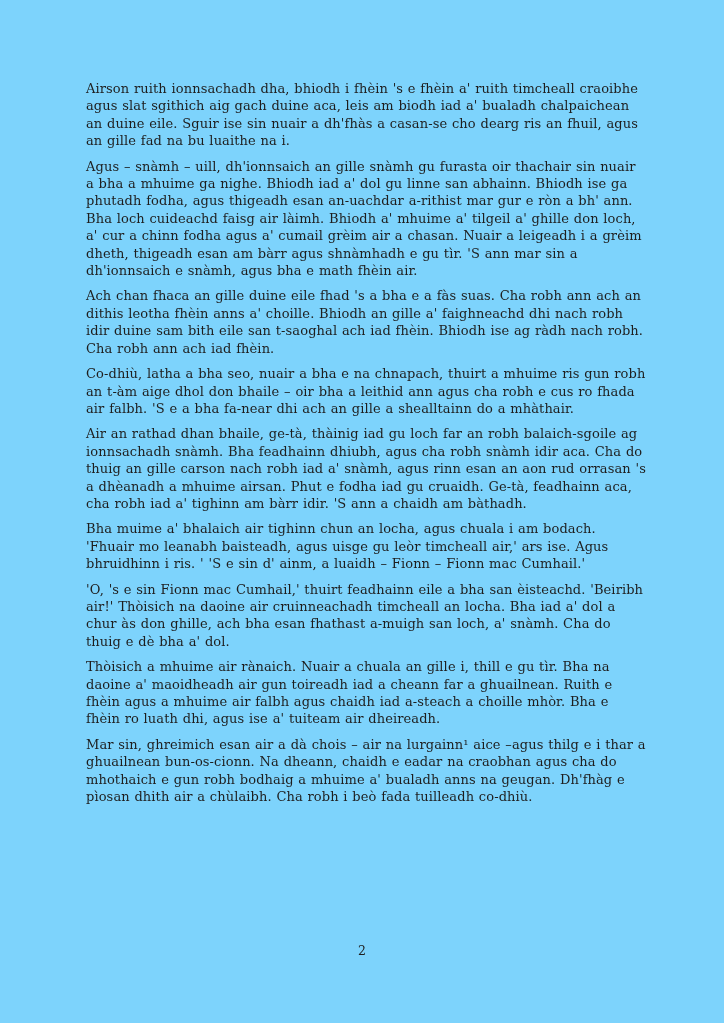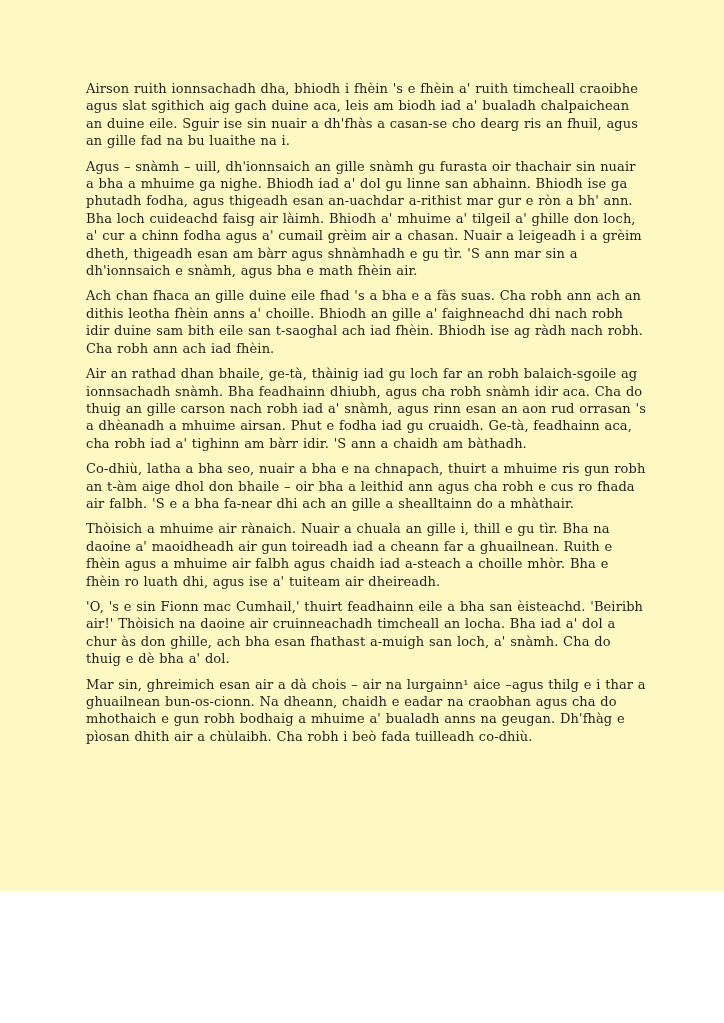--- a/index.html
+++ b/index.html
@@ -3,22 +3,22 @@
 <meta charset="utf-8">
 <style>
   html, body {
     margin: 0;
     padding: 0;
     background: #ffffff;
   }
   .page {
     position: relative;
     width: 724px;
-    height: 891px;
-    background: #fef9c3;
+    height: 1023px;
+    background: #7dd3fc;
     overflow: hidden;
     font-family: "DejaVu Serif", "Liberation Serif", serif;
     color: #1e1e1e;
   }
   .text-block {
     position: absolute;
     left: 86px;
     top: 80px;
     width: 560px;
   }
@@ -41,20 +41,21 @@
   }
 </style>
 </head>
 <body>
 
 <div class="page">
   <div class="text-block">
     <p>Airson ruith ionnsachadh dha, bhiodh i fhèin 's e fhèin a' ruith timcheall craoibhe agus slat sgithich aig gach duine aca, leis am biodh iad a' bualadh chalpaichean an duine eile. Sguir ise sin nuair a dh'fhàs a casan-se cho dearg ris an fhuil, agus an gille fad na bu luaithe na i.</p>
     <p>Agus – snàmh – uill, dh'ionnsaich an gille snàmh gu furasta oir thachair sin nuair a bha a mhuime ga nighe. Bhiodh iad a' dol gu linne san abhainn. Bhiodh ise ga phutadh fodha, agus thigeadh esan an-uachdar a-rithist mar gur e ròn a bh' ann. Bha loch cuideachd faisg air làimh. Bhiodh a' mhuime a' tilgeil a' ghille don loch, a' cur a chinn fodha agus a' cumail grèim air a chasan. Nuair a leigeadh i a grèim dheth, thigeadh esan am bàrr agus shnàmhadh e gu tìr. 'S ann mar sin a dh'ionnsaich e snàmh, agus bha e math fhèin air.</p>
     <p>Ach chan fhaca an gille duine eile fhad 's a bha e a fàs suas. Cha robh ann ach an dithis leotha fhèin anns a' choille. Bhiodh an gille a' faighneachd dhi nach robh idir duine sam bith eile san t-saoghal ach iad fhèin. Bhiodh ise ag ràdh nach robh. Cha robh ann ach iad fhèin.</p>
+    <p>Co-dhiù, latha a bha seo, nuair a bha e na chnapach, thuirt a mhuime ris gun robh an t-àm aige dhol don bhaile – oir bha a leithid ann agus cha robh e cus ro fhada air falbh. 'S e a bha fa-near dhi ach an gille a shealltainn do a mhàthair.</p>
     <p>Air an rathad dhan bhaile, ge-tà, thàinig iad gu loch far an robh balaich-sgoile ag ionnsachadh snàmh. Bha feadhainn dhiubh, agus cha robh snàmh idir aca. Cha do thuig an gille carson nach robh iad a' snàmh, agus rinn esan an aon rud orrasan 's a dhèanadh a mhuime airsan. Phut e fodha iad gu cruaidh. Ge-tà, feadhainn aca, cha robh iad a' tighinn am bàrr idir. 'S ann a chaidh am bàthadh.</p>
-    <p>Co-dhiù, latha a bha seo, nuair a bha e na chnapach, thuirt a mhuime ris gun robh an t-àm aige dhol don bhaile – oir bha a leithid ann agus cha robh e cus ro fhada air falbh. 'S e a bha fa-near dhi ach an gille a shealltainn do a mhàthair.</p>
+    <p>Bha muime a' bhalaich air tighinn chun an locha, agus chuala i am bodach. 'Fhuair mo leanabh baisteadh, agus uisge gu leòr timcheall air,' ars ise. Agus bhruidhinn i ris. ' 'S e sin d' ainm, a luaidh – Fionn – Fionn mac Cumhail.'</p>
+    <p>'O, 's e sin Fionn mac Cumhail,' thuirt feadhainn eile a bha san èisteachd. 'Beiribh air!' Thòisich na daoine air cruinneachadh timcheall an locha. Bha iad a' dol a chur às don ghille, ach bha esan fhathast a-muigh san loch, a' snàmh. Cha do thuig e dè bha a' dol.</p>
     <p>Thòisich a mhuime air rànaich. Nuair a chuala an gille i, thill e gu tìr. Bha na daoine a' maoidheadh air gun toireadh iad a cheann far a ghuailnean. Ruith e fhèin agus a mhuime air falbh agus chaidh iad a-steach a choille mhòr. Bha e fhèin ro luath dhi, agus ise a' tuiteam air dheireadh.</p>
-    <p>'O, 's e sin Fionn mac Cumhail,' thuirt feadhainn eile a bha san èisteachd. 'Beiribh air!' Thòisich na daoine air cruinneachadh timcheall an locha. Bha iad a' dol a chur às don ghille, ach bha esan fhathast a-muigh san loch, a' snàmh. Cha do thuig e dè bha a' dol.</p>
     <p>Mar sin, ghreimich esan air a dà chois – air na lurgainn¹ aice –agus thilg e i thar a ghuailnean bun-os-cionn. Na dheann, chaidh e eadar na craobhan agus cha do mhothaich e gun robh bodhaig a mhuime a' bualadh anns na geugan. Dh'fhàg e pìosan dhith air a chùlaibh. Cha robh i beò fada tuilleadh co-dhiù.</p>
   </div>
   <div class="page-footer">2</div>
 </div>
 
 </body></html>

